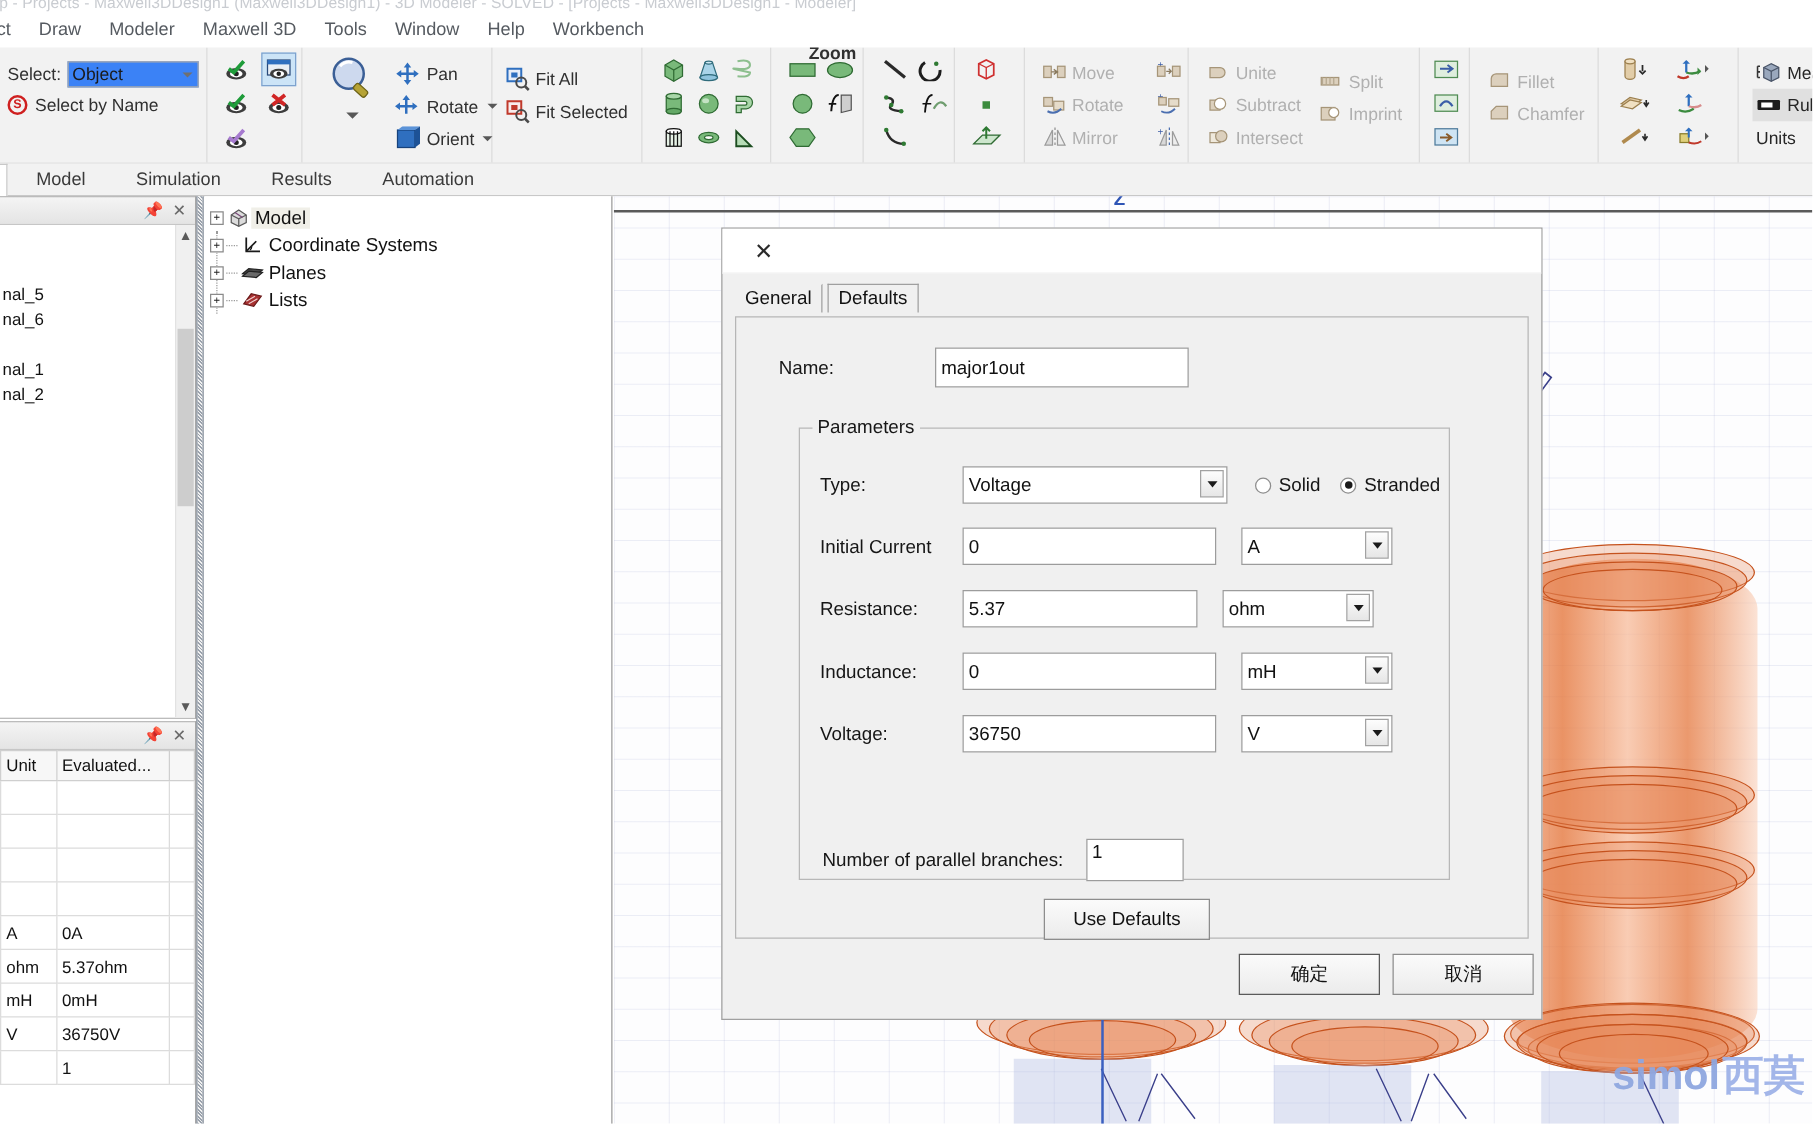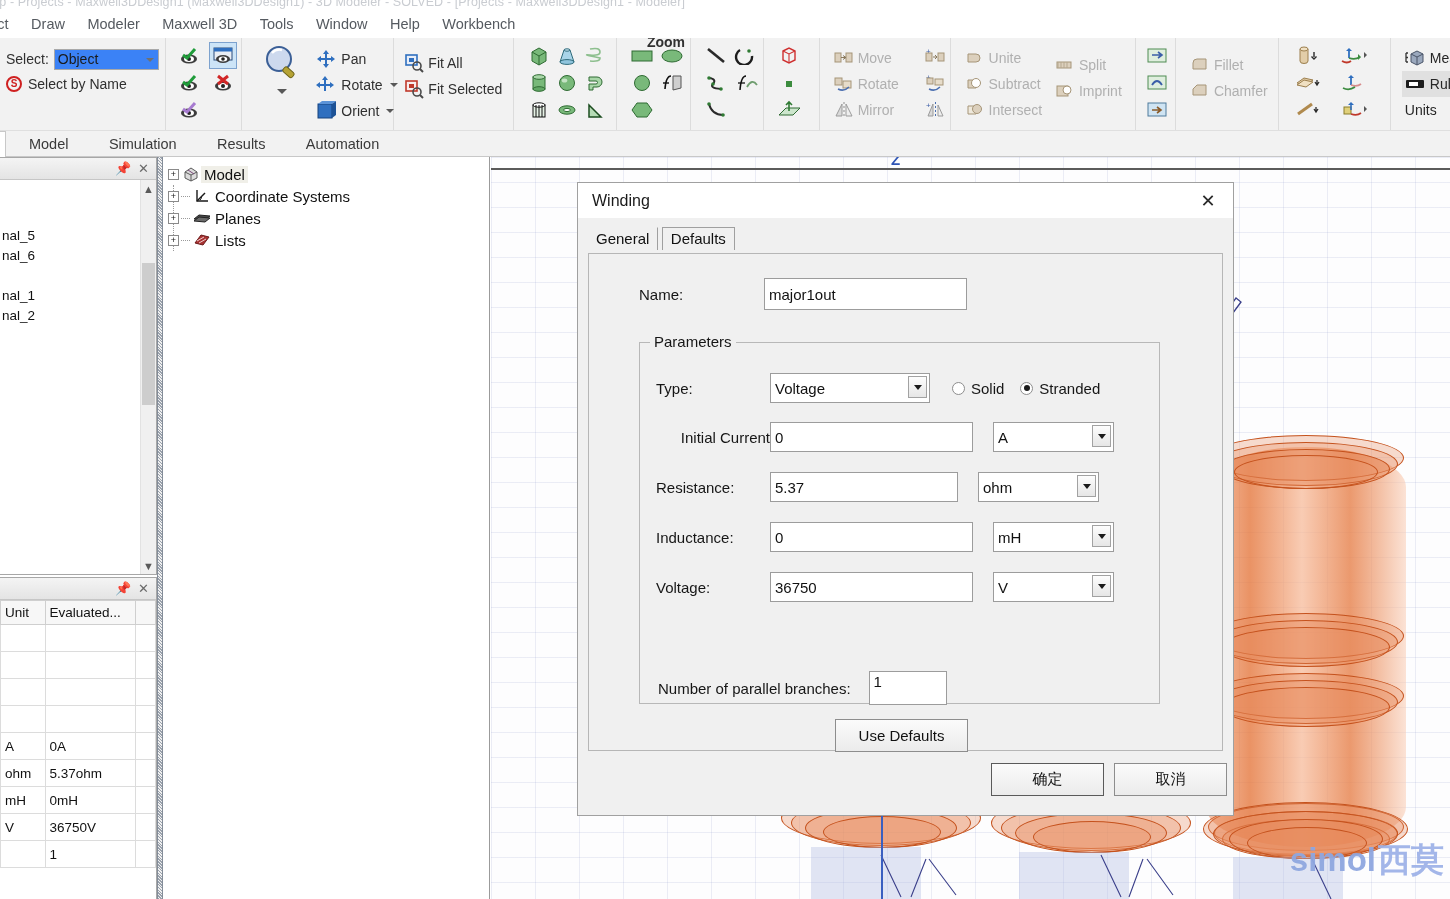--- a/index.html
+++ b/index.html
@@ -1040,63 +1040,62 @@
     </svg>
     <div style="position:absolute;left:390px;top:635px;width:1.5px;height:115px;background:#3a5fc0;"></div>
 
     <div class="watermark">
       <span>simol</span><span class="cn">西莫</span>
     </div>
   </div>
 
   <div class="dialog">
     <div class="dlg-title">
-      <span class="t">Winding</span>
       <span class="dlg-close">✕</span>
     </div>
 
     <div class="dlg-tabs">
       <span class="dtab active">General</span>
       <span class="dtab">Defaults</span>
     </div>
 
     <div class="dlg-page">
 
-      <div class="frm-row" style="position:absolute;left:50px;top:24px;">
+      <div class="frm-row" style="position:absolute;left:34px;top:24px;">
         <span class="flabel" style="width:125px;">Name:</span>
         <div class="finput" style="width:203px;height:32px;">
           <span>major1out</span>
         </div>
       </div>
 
       <div class="groupbox">
         <span class="gb-title">Parameters</span>
 
         <div class="frm-row" style="position:absolute;left:16px;top:30px;">
           <span class="flabel" style="width:114px;">Type:</span>
-          <div class="fcombo" style="width:160px;height:30px;">
+          <div class="fcombo" style="width:212px;height:30px;">
             <span>Voltage</span>
             <span class="btn">
                 <i></i>
               </span>
           </div>
           <span style="display:flex;align-items:center;gap:6px;margin-left:22px;text-align:right;">
             <span class="radio"></span>
             <span class="flabel">Solid</span>
           </span>
           <span style="display:flex;align-items:center;gap:6px;margin-left:16px;">
             <span class="radio">
                 <i class="dot"></i>
               </span>
             <span class="flabel">Stranded</span>
           </span>
         </div>
 
         <div class="frm-row" style="position:absolute;left:16px;top:79px;">
-          <span class="flabel" style="width:114px;text-align:right;">Initial Current</span>
+          <span class="flabel" style="width:114px;">Initial Current</span>
           <div class="finput" style="width:203px;">
             <span>0</span>
           </div>
           <div class="fcombo" style="width:121px;height:30px;margin-left:20px;">
             <span>A</span>
             <span class="btn">
                 <i></i>
               </span>
           </div>
         </div>

